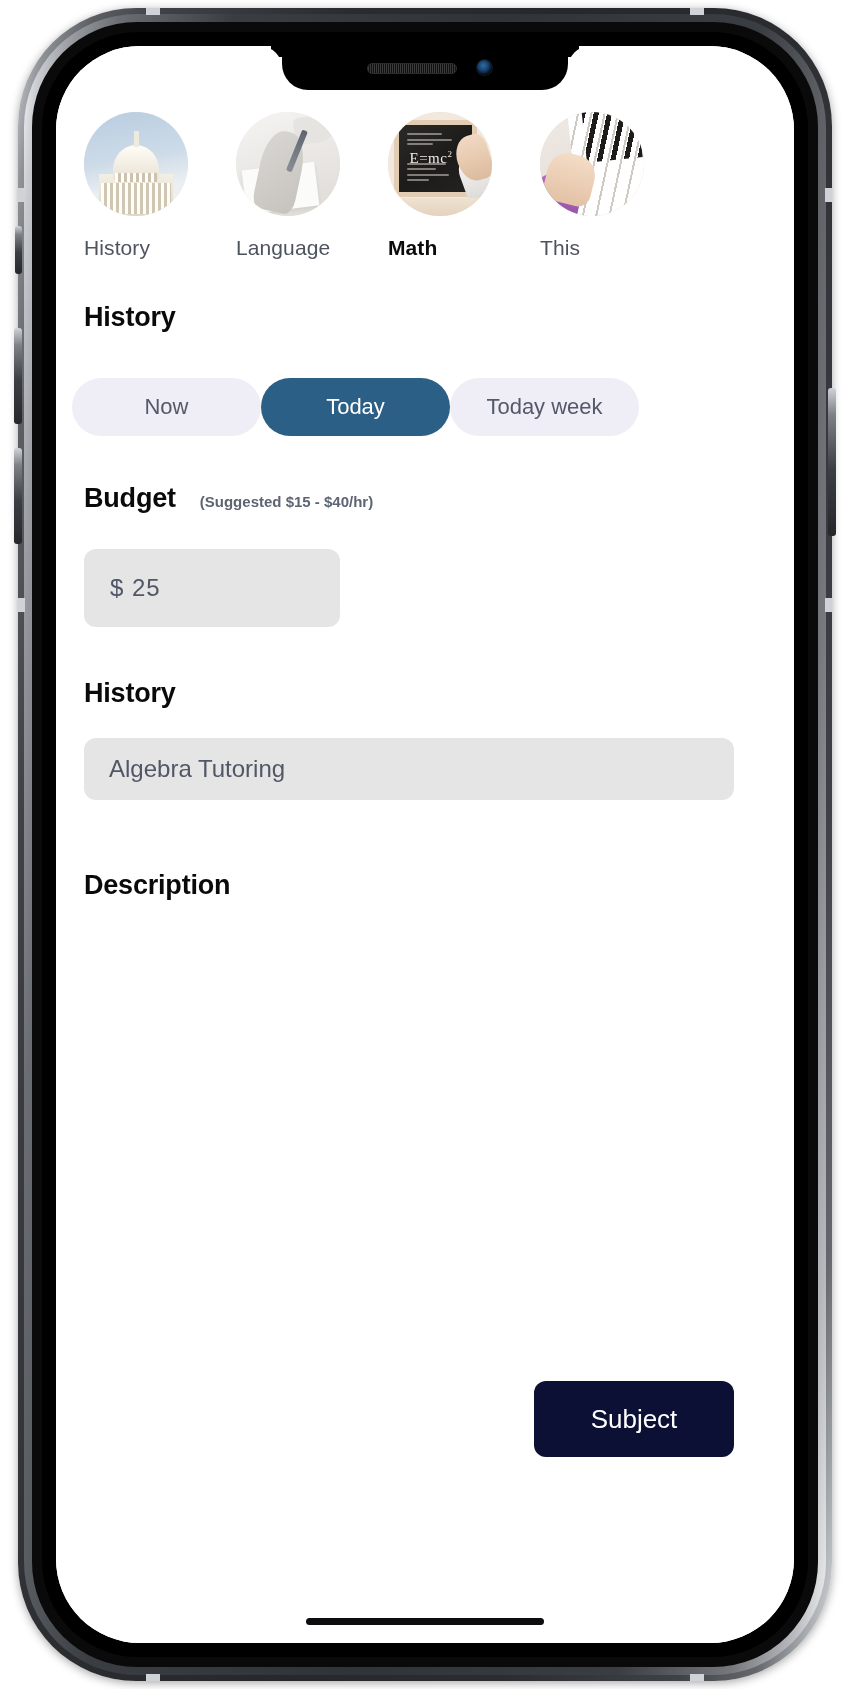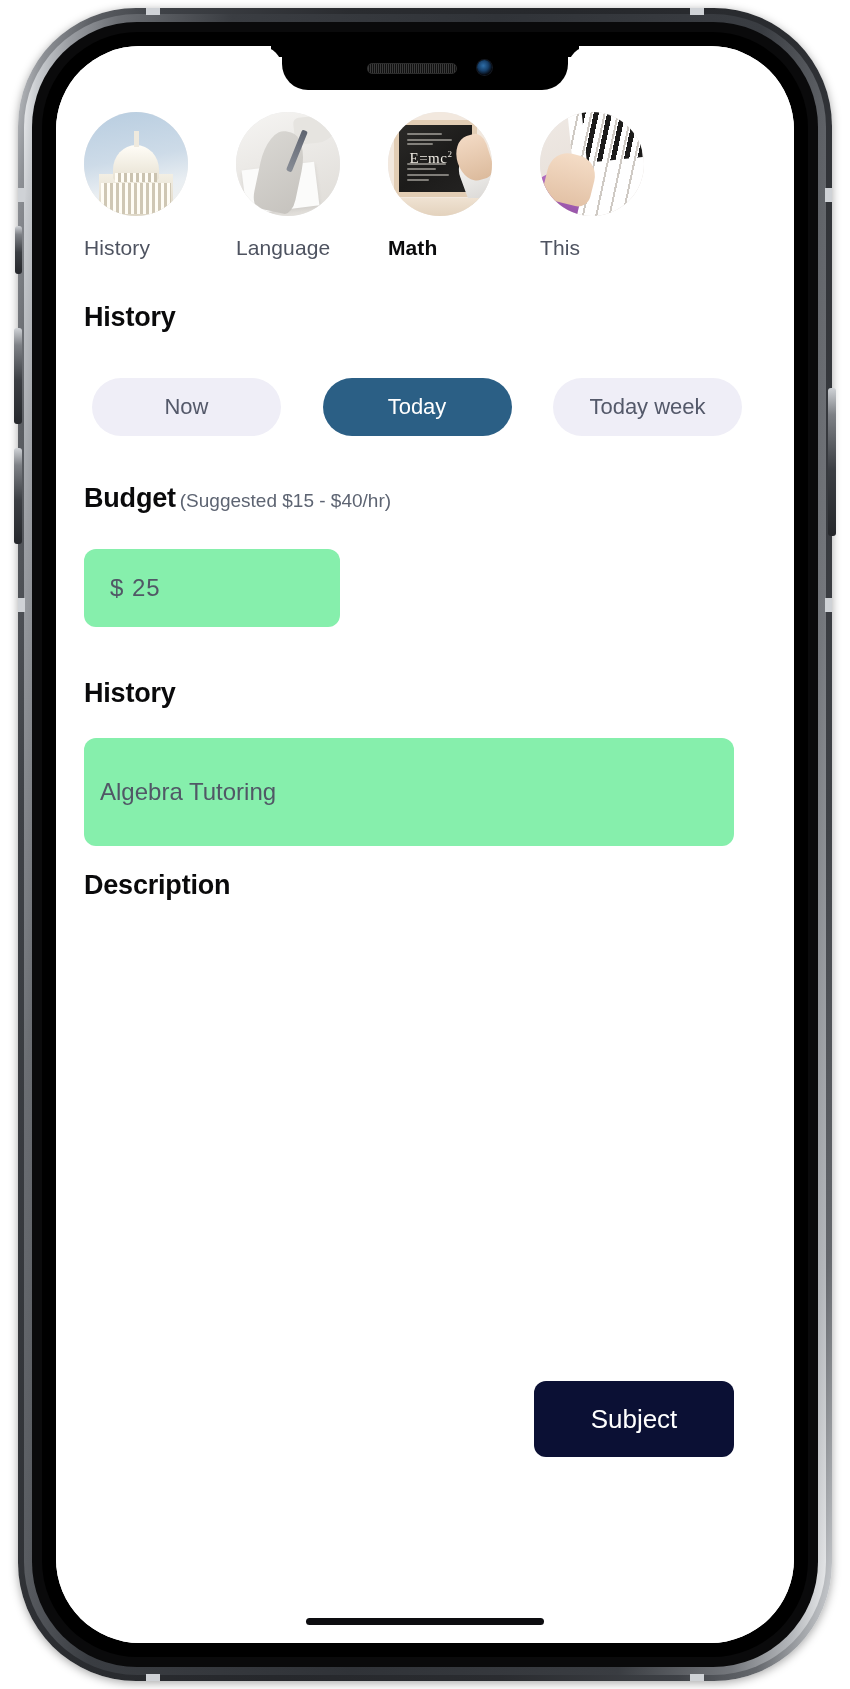--- a/index.html
+++ b/index.html
@@ -292,35 +292,35 @@
 
   
   .h-sect {
     position: absolute;
     font-size: 27px;
     font-weight: bold;
     color: #0a0a0b;
     letter-spacing: -0.2px;
   }
   .h-sub {
-    font-size: 19px;
-    font-weight: normal;
+    font-size: 15px;
+    font-weight: bold;
     color: #5d6472;
     letter-spacing: 0px;
-    margin-left: 4px;
+    margin-left: 24px;
   }
 
   
   .urgency-row {
     position: absolute;
-    left: 36px;
+    left: 16px;
     top: 332px;
     width: 650px;
     display: flex;
-    justify-content: space-between;
+    justify-content: flex-start;
   }
   .pill {
     width: 189px;
     height: 58px;
     border-radius: 29px;
     background: #efeef7;
     color: #54596a;
     font-size: 22px;
     display: flex;
     align-items: center;
@@ -328,42 +328,42 @@
     box-sizing: border-box;
   }
   .pill.selected {
     background: #2b5f85;
     color: #ffffff;
   }
 
   
   .field {
     position: absolute;
-    background: #86efac;
+    background: #e5e5e5;
     border-radius: 12px;
     box-sizing: border-box;
     display: flex;
     align-items: center;
     color: #515766;
     font-size: 24px;
   }
   .field-budget {
     left: 28px;
     top: 503px;
     width: 256px;
     height: 78px;
     padding-left: 26px;
     letter-spacing: 1px;
   }
   .field-subject {
     left: 28px;
     top: 692px;
     width: 650px;
-    height: 108px;
-    padding-left: 16px;
+    height: 62px;
+    padding-left: 25px;
   }
   .field-desc {
     left: 28px;
     top: 884px;
     width: 650px;
     height: 386px;
     padding: 24px 24px 0 24px;
     align-items: flex-start;
     line-height: 1.38;
     font-size: 24px;

